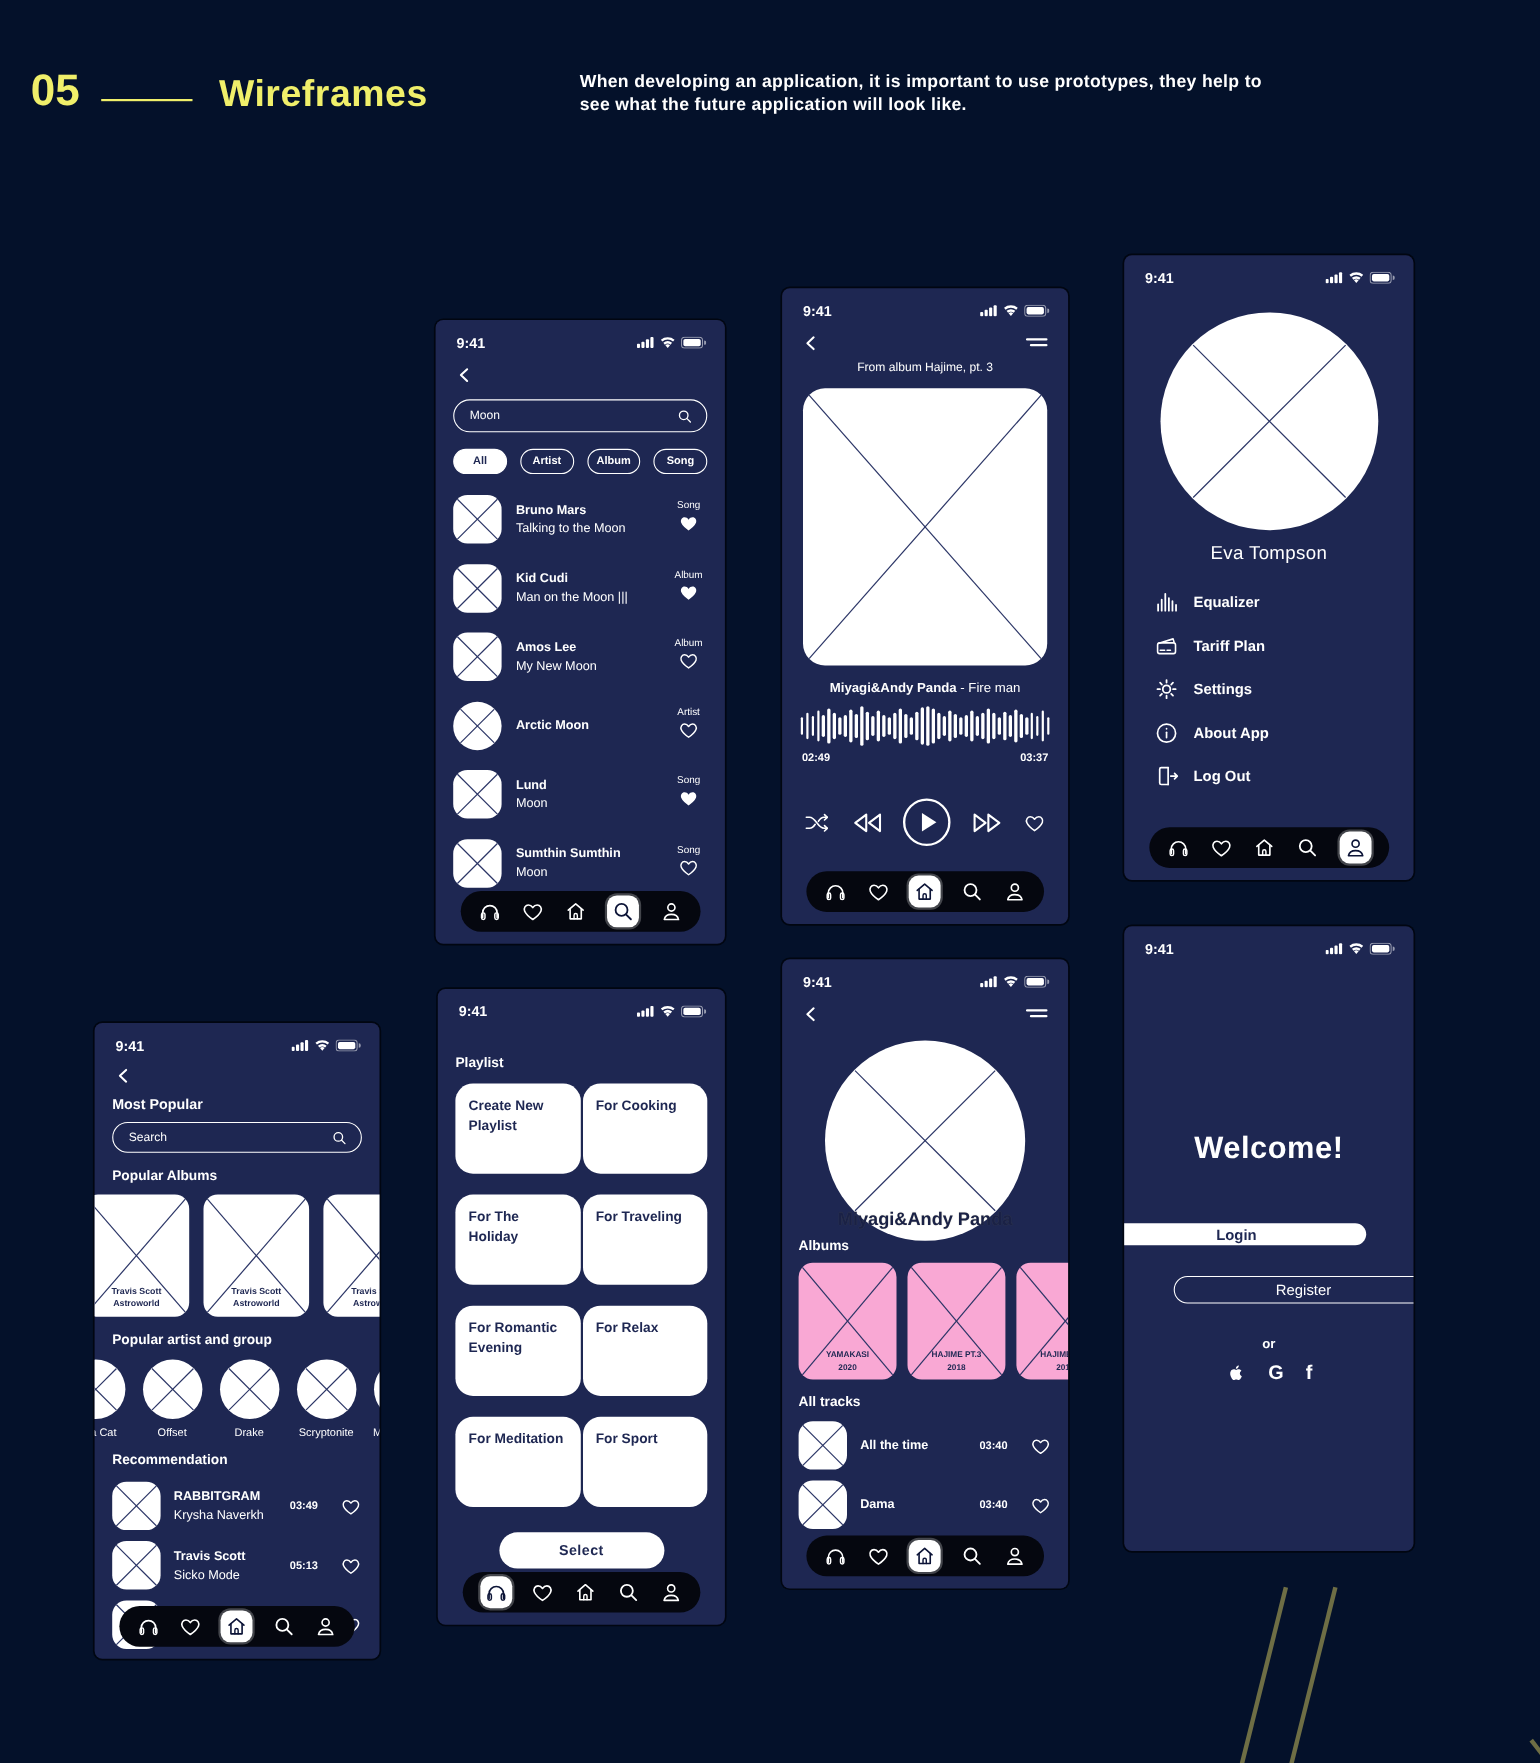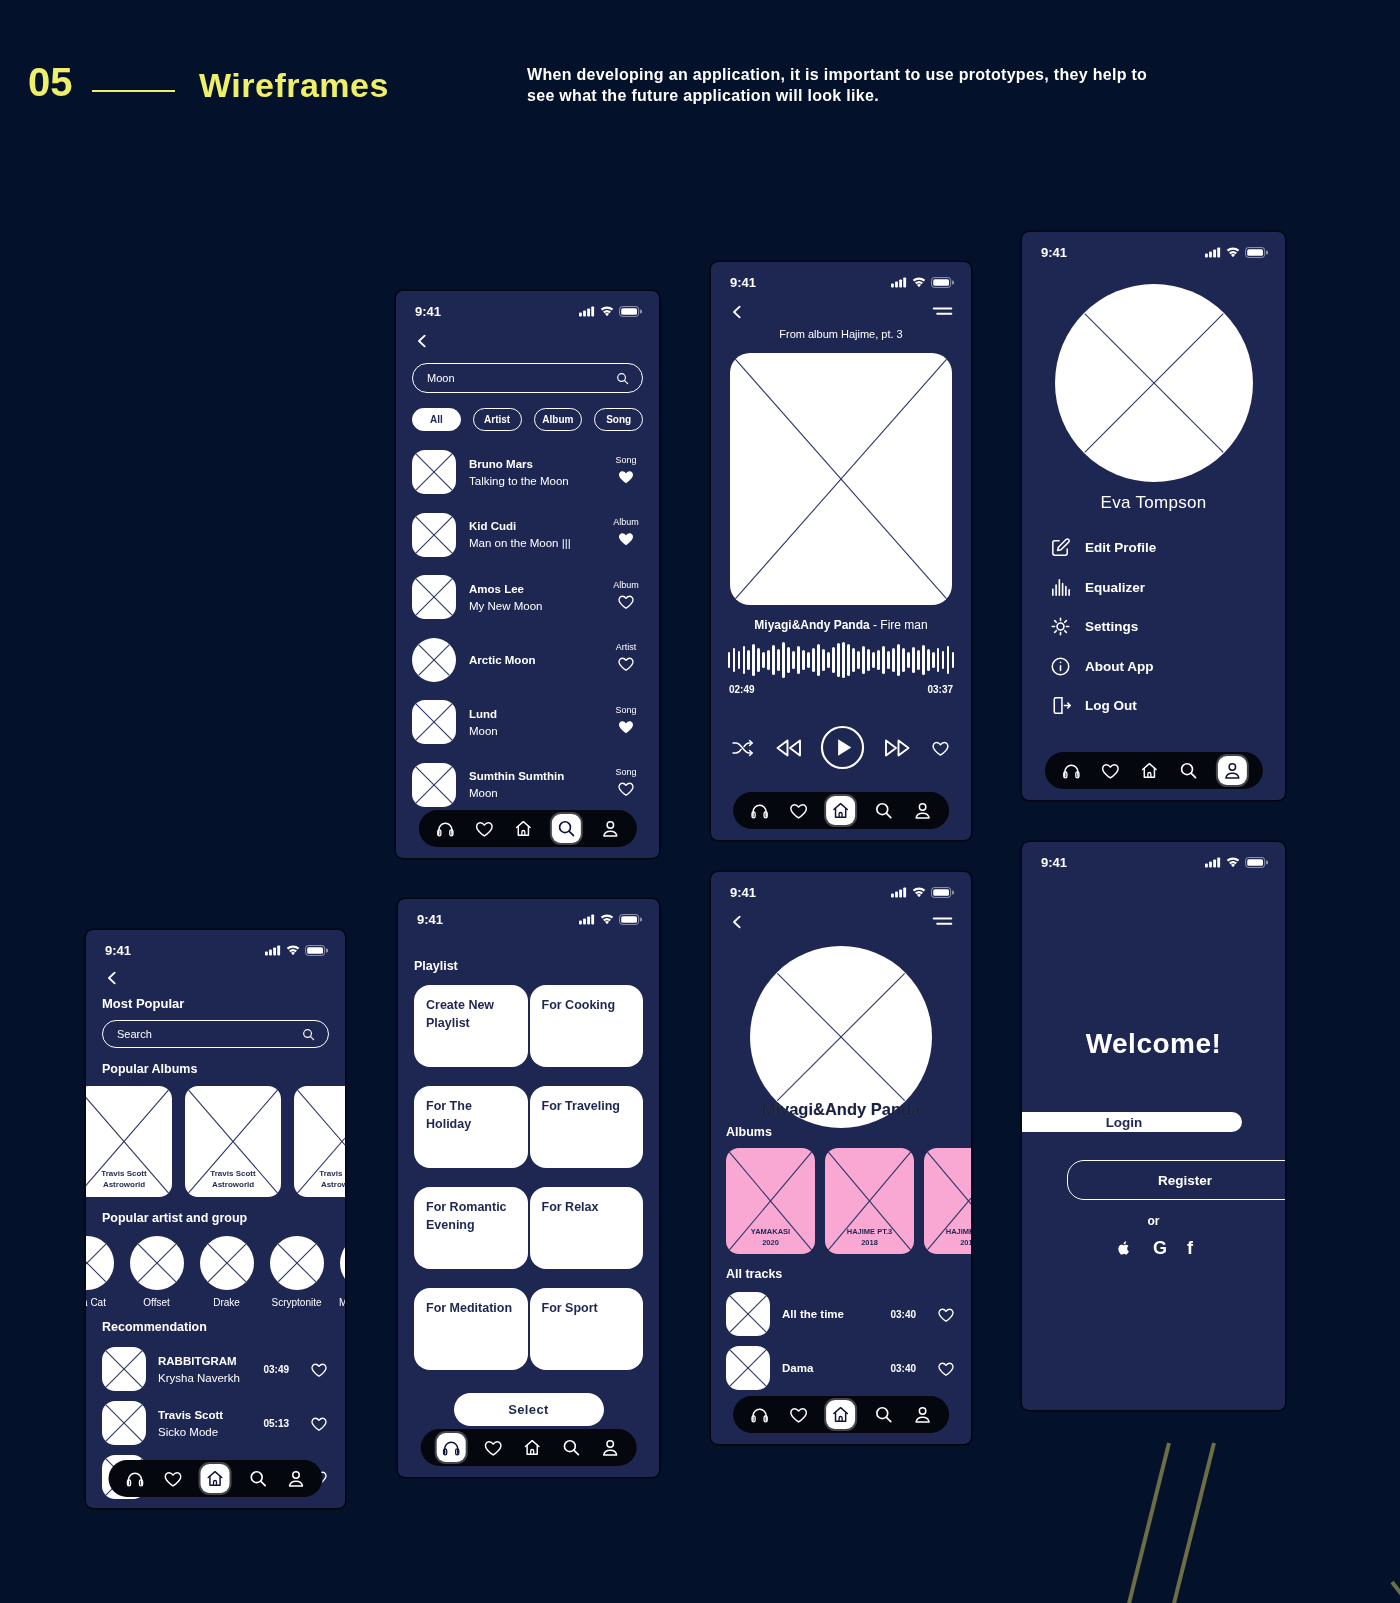--- a/index.html
+++ b/index.html
@@ -100,21 +100,21 @@
   
   .ar-avatar { width:182px; height:182px; border-radius:50%; background:#fff; margin:14px auto 0; position:relative; overflow:hidden; }
   .ar-name { position:relative; z-index:2; text-align:center; margin-top:-28px; color:#1a2146; font-weight:800; font-size:16.5px; text-shadow:0 0 1px rgba(110,110,70,0.45); }
   .ar-alb-row { display:flex; gap:10px; margin:9px 0 0 15px; }
   .ar-alb { width:89px; height:106px; background:#f9a8d4; border-radius:13px; position:relative; flex:none; overflow:hidden; }
   .ar-alb .alb-label { font-size:7.5px; bottom:6px; }
 
   
   .w-title { position:absolute; top:186px; left:0; right:0; text-align:center; font-size:28px; font-weight:800; letter-spacing:0.5px; }
   .login-btn { position:absolute; top:270px; left:-16px; width:236px; height:20px; background:#fff; color:#1e2752; border-radius:17px; display:flex; align-items:center; justify-content:center; font-weight:700; font-size:13.5px; }
-  .register-btn { position:absolute; top:318px; left:45px; right:-18px; height:40px; border:1.7px solid #fff; border-radius:17px; display:flex; align-items:center; justify-content:center; font-weight:700; font-size:13.5px; }
+  .register-btn { position:absolute; top:318px; left:45px; right:-18px; height:25px; border:1.7px solid #fff; border-radius:17px; display:flex; align-items:center; justify-content:center; font-weight:400; font-size:13.5px; }
   .or-label { position:absolute; top:372px; left:0; right:0; text-align:center; font-size:12px; font-weight:600; }
   .socials { position:absolute; top:394px; left:0; right:0; display:flex; justify-content:center; gap:20px; align-items:center; height:24px; }
   .soc { color:#fff; display:flex; align-items:center; justify-content:center; }
   .soc svg { width:19px; height:22px; display:block; }
   .soc.txt { font-size:18px; font-weight:800; }
 
   
   .xph { position:absolute; inset:0; display:block; }
   .xph svg { position:absolute; inset:0; width:100%; height:100%; }
   .xph line { stroke:#2b3566; stroke-width:1.1; vector-effect:non-scaling-stroke; }
@@ -520,34 +520,35 @@
           <svg viewBox="0 0 100 100" preserveAspectRatio="none">
             <line x1="15" y1="15" x2="85" y2="85"></line>
             <line x1="85" y1="15" x2="15" y2="85"></line>
           </svg>
         </span>
       </div>
     <div class="p-name">Eva Tompson</div>
     <div class="menu" id="profile-menu">
         <div class="menu-item">
           <span class="ic m-ic">
-            <svg viewBox="0 0 24 24" fill="none" stroke="currentColor" stroke-width="1.6" stroke-linecap="round" stroke-linejoin="round">
-              <path d="M19 13.5V18a2 2 0 0 1-2 2H6a2 2 0 0 1-2-2V7a2 2 0 0 1 2-2h4.5"></path>
-              <path d="M17.8 3.7a1.9 1.9 0 0 1 2.7 2.7l-8 8-3.5.8.8-3.5z"></path>
-            </svg>
-          </span>
-          <span class="m-label">Edit Profile</span>
+            <svg viewBox="0 0 24 24" fill="none" stroke="currentColor" stroke-width="1.7" stroke-linecap="round">
+              <path d="M4 20v-6M7.4 20V9.5M10.8 20V4M14.2 20V8M17.6 20v-9M21 20v-5.5"></path>
+            </svg>
+          </span>
+          <span class="m-label">Equalizer</span>
         </div>
         <div class="menu-item">
           <span class="ic m-ic">
-            <svg viewBox="0 0 24 24" fill="none" stroke="currentColor" stroke-width="1.7" stroke-linecap="round">
-              <path d="M4 20v-6M7.4 20V9.5M10.8 20V4M14.2 20V8M17.6 20v-9M21 20v-5.5"></path>
-            </svg>
-          </span>
-          <span class="m-label">Equalizer</span>
+            <svg viewBox="0 0 24 24" fill="none" stroke="currentColor" stroke-width="1.5" stroke-linejoin="round">
+              <path d="M4 9.3 18.2 5l1.1 3.7"></path>
+              <rect x="3.5" y="8.8" width="17" height="10.2" rx="2"></rect>
+              <path d="M6 15.8h4.2M12.5 15.8h3.2" stroke-linecap="round"></path>
+            </svg>
+          </span>
+          <span class="m-label">Tariff Plan</span>
         </div>
         <div class="menu-item">
           <span class="ic m-ic">
             <svg viewBox="0 0 24 24" fill="none" stroke="currentColor" stroke-width="1.7" stroke-linecap="round">
               <circle cx="12" cy="12" r="3.6"></circle>
               <path d="M12 3.4v2.4M12 18.2v2.4M3.4 12h2.4M18.2 12h2.4M5.9 5.9l1.7 1.7M16.4 16.4l1.7 1.7M18.1 5.9l-1.7 1.7M7.6 16.4l-1.7 1.7"></path>
             </svg>
           </span>
           <span class="m-label">Settings</span>
         </div>

